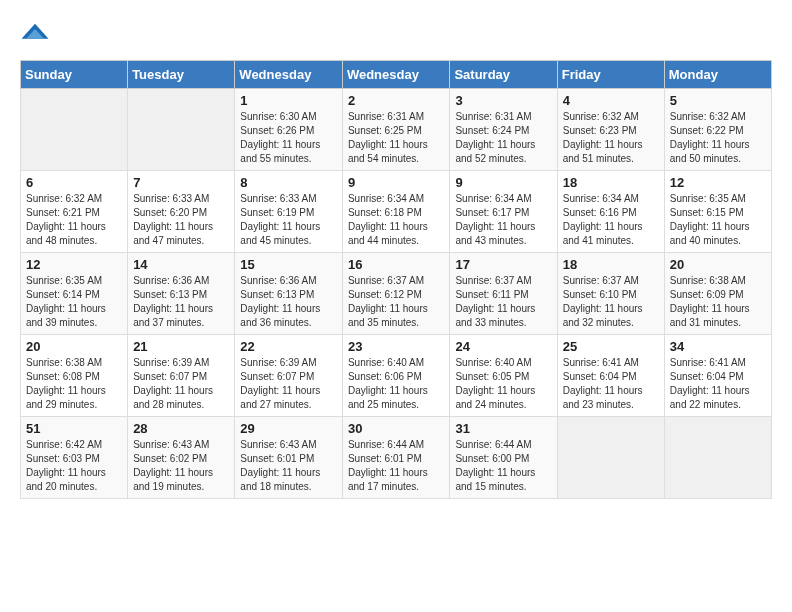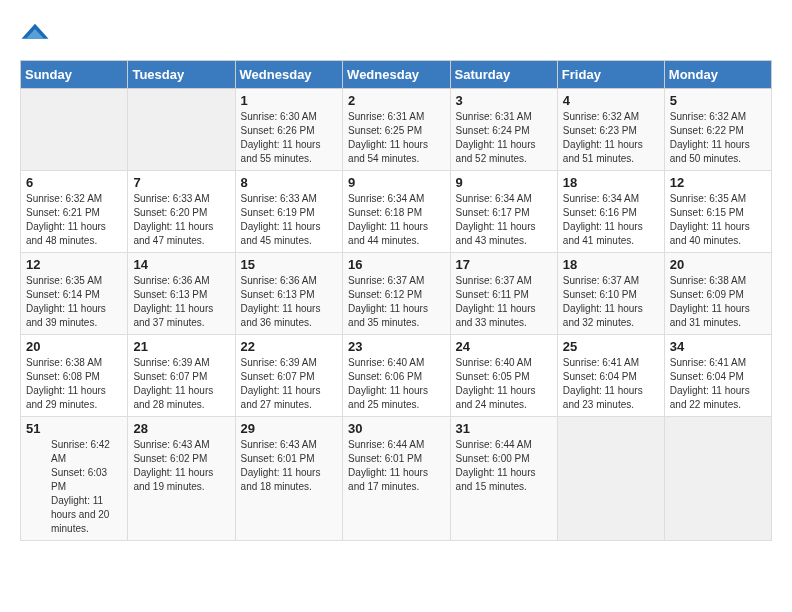--- a/index.html
+++ b/index.html
@@ -290,21 +290,21 @@
         <td>
           <div class="day-num">34</div>
           <div class="day-info" style="white-space: pre-line;">Sunrise: 6:41 AM
 Sunset: 6:04 PM
 Daylight: 11 hours and 22 minutes.</div>
         </td>
       </tr>
       <tr>
         <td>
           <div class="day-num">51</div>
-          <div class="day-info" style="white-space: pre-line; margin-left: 25px;">Sunrise: 6:42 AM
+          <div class="day-info" style="white-space: pre-line;">Sunrise: 6:42 AM
 Sunset: 6:03 PM
 Daylight: 11 hours and 20 minutes.</div>
         </td>
         <td>
           <div class="day-num">28</div>
           <div class="day-info" style="white-space: pre-line;">Sunrise: 6:43 AM
 Sunset: 6:02 PM
 Daylight: 11 hours and 19 minutes.</div>
         </td>
         <td>

